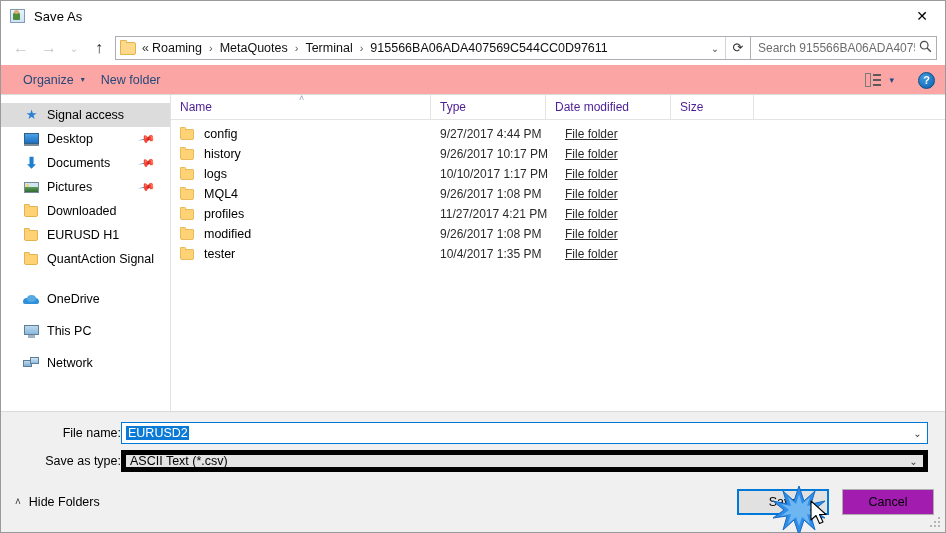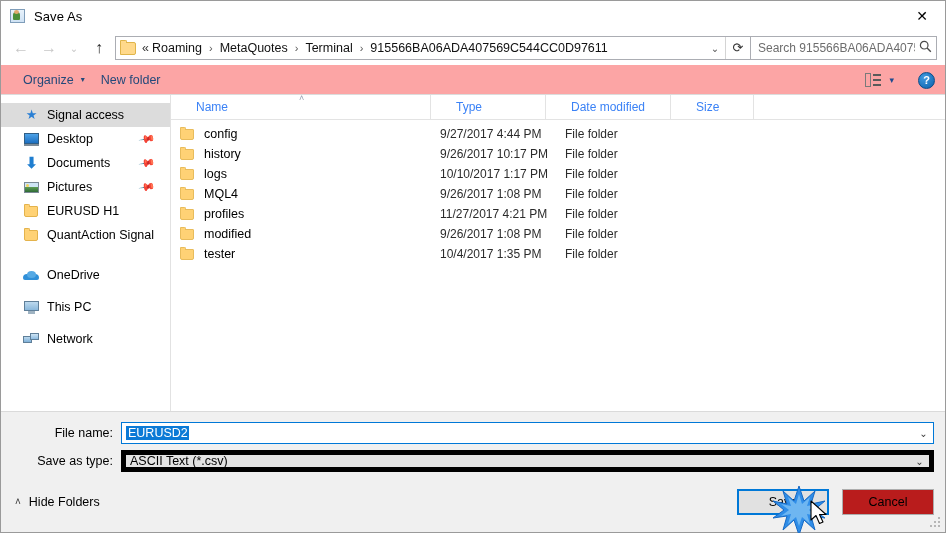--- a/index.html
+++ b/index.html
@@ -422,24 +422,24 @@
   .sort-caret {
     position: absolute;
     left: 128px;
     top: -2px;
     font-size: 9px;
     color: #9aa6b5;
     line-height: 10px;
   }
   .col {
     font-size: 12px;
-    color: #3b82f6;
-    display: flex;
-    align-items: center;
-    padding-left: 25px;
+    color: #4c1d95;
+    display: flex;
+    align-items: center;
+    padding-left: 9px;
     border-right: 1px solid #e3e3e3;
     box-sizing: border-box;
     height: 24px;
     overflow: hidden;
     white-space: nowrap;
   }
   .col.c-name { width: 260px; }
   .col.c-date { width: 125px; }
   .col.c-type { width: 115px; }
   .col.c-size { width: 83px; }
@@ -501,20 +501,21 @@
     font-size: 12px;
     white-space: nowrap;
   }
   .frow .f-type {
     width: 115px;
     padding-left: 9px;
     box-sizing: border-box;
     color: #2b2b2b;
     font-size: 12px;
     white-space: nowrap;
+    text-decoration: underline;
   }
   .frow .f-size {
     width: 83px;
     padding-left: 9px;
     box-sizing: border-box;
     color: #2b2b2b;
     font-size: 12px;
   }
 
   
@@ -527,29 +528,29 @@
   .formrow {
     display: flex;
     align-items: center;
     height: 22px;
     margin-bottom: 6px;
   }
   .formlabel {
     width: 120px;
     min-width: 120px;
     text-align: right;
-    padding-right: 8px;
+    padding-right: 0;
     font-size: 12.5px;
     color: #000;
     box-sizing: border-box;
   }
   .combo {
     flex: 1 1 auto;
     height: 22px;
-    margin-right: 11px;
+    margin-right: 17px;
     display: flex;
     align-items: center;
     box-sizing: border-box;
     position: relative;
   }
   .combo.filename {
     border: 1px solid #0078d7;
     background: #ffffff;
   }
   .combo.filetype {
@@ -599,21 +600,21 @@
   }
   .spacer { flex: 1 1 auto; }
   .btn {
     width: 92px;
     height: 26px;
     font-size: 12.5px;
     color: #000;
     display: flex;
     align-items: center;
     justify-content: center;
-    background: #b91c1c;
+    background: #a21caf;
     border: 1px solid #adadad;
     box-sizing: border-box;
     position: relative;
   }
   .btn.primary {
     border: 2px solid #0078d7;
     background: #e1e1e1;
     margin-right: 13px;
   }
 
@@ -748,20 +749,26 @@
       <div class="side-item">
         <span class="ico ico-pic">
             <span class="fr"></span>
             <span class="hill"></span>
             <span class="sun"></span>
           </span>
         <span class="lbl">Pictures</span>
         <span class="pin">📌</span>
       </div>
 
+      <div class="side-item">
+        <span class="ico">
+            <span class="ico-folder"></span>
+          </span>
+        <span class="lbl">Downloaded</span>
+      </div>
 
       <div class="side-item">
         <span class="ico">
             <span class="ico-folder"></span>
           </span>
         <span class="lbl">EURUSD H1</span>
       </div>
 
 
       <div class="side-item">

